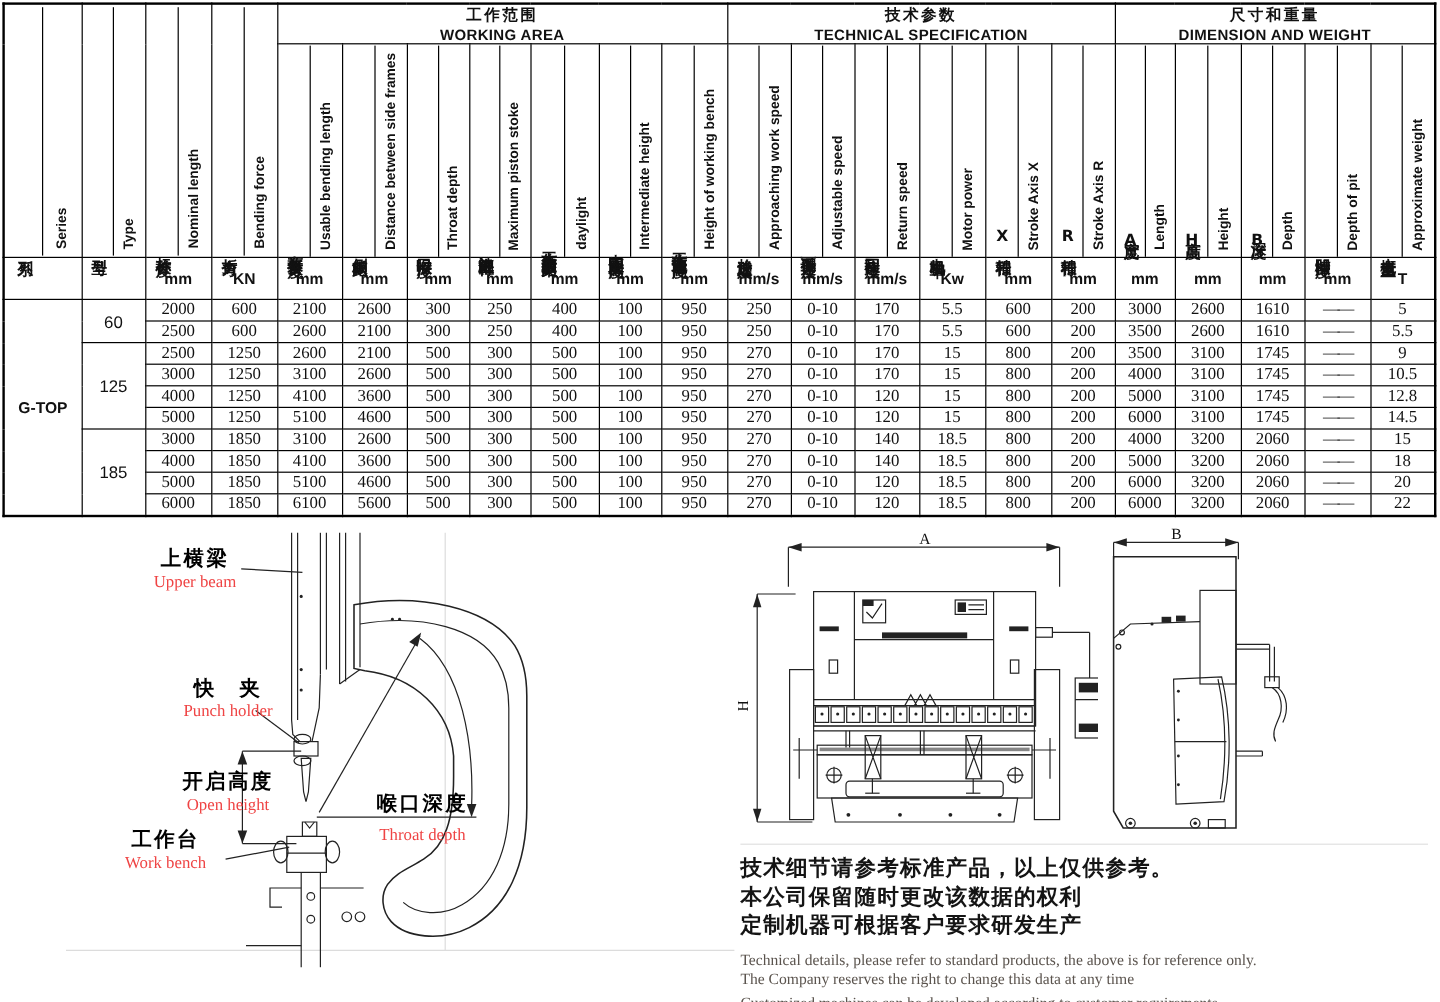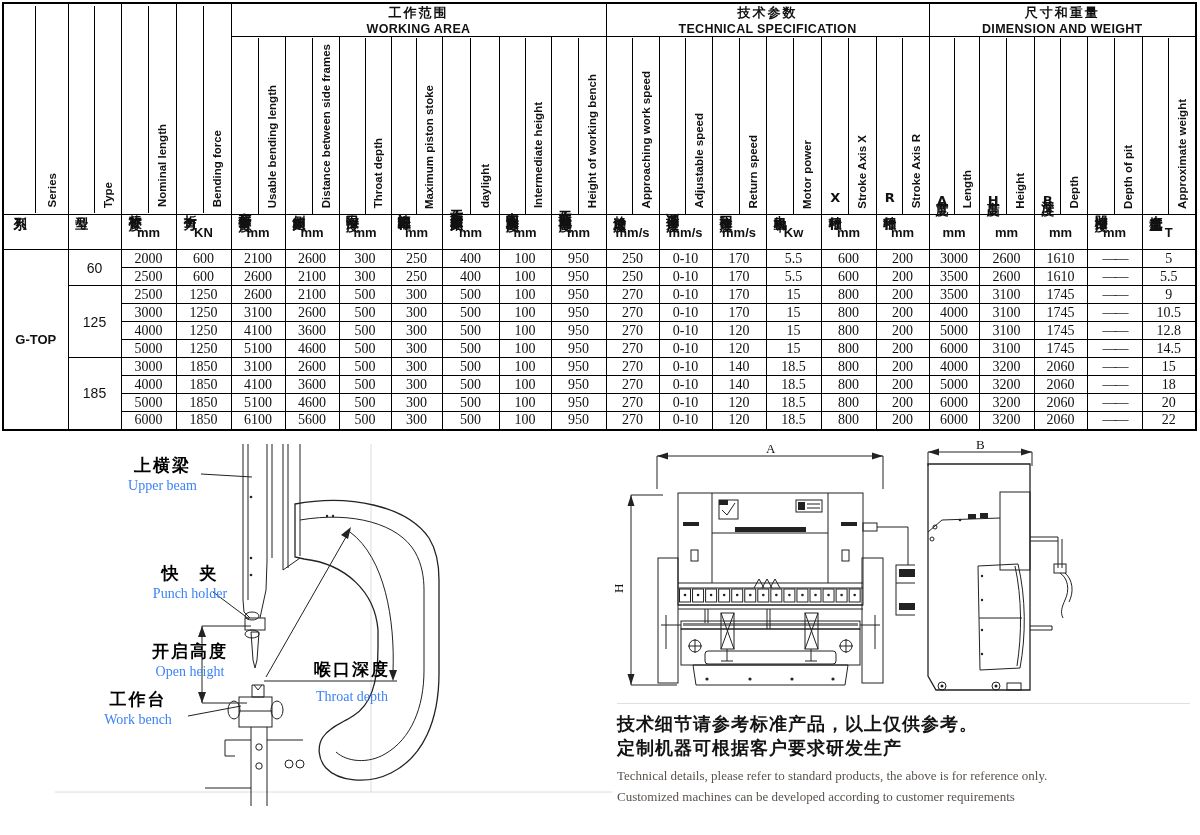--- a/index.html
+++ b/index.html
@@ -33,21 +33,21 @@
   
   svg .ln { stroke:#222; fill:none; stroke-width:1; }
   svg .ln2 { stroke:#222; fill:none; stroke-width:1.3; }
   svg .fl { fill:#222; stroke:none; }
   svg .lt { stroke:#dcdcdc; stroke-width:1; }
   svg .dimtext { font:13px "Liberation Serif",serif; fill:#111; }
   .sv { position:absolute; }
 
   .dlabel { position:absolute; text-align:center; }
   .dlabel .zh-l { font:bold 17px "DejaVu Sans","Liberation Sans",sans-serif; letter-spacing:2px; color:#000; }
-  .dlabel .en-l { font:14px "Liberation Serif","DejaVu Serif",serif; margin-top:1px; color:#3b82f6; }
+  .dlabel .en-l { font:14px "Liberation Serif","DejaVu Serif",serif; margin-top:1px; color:#ef4444; }
   .dlabel.gap .en-l { margin-top:8px; }
 
   
   .hairline { position:absolute; left:617px; top:703px; width:573px; height:1px; background:#e0e0e0; }
   .disclaimer { position:absolute; left:617px; top:712px; width:470px; }
   .disc-zh { font:bold 18px "DejaVu Sans","Liberation Sans",sans-serif; line-height:24px;
              letter-spacing:1px; color:#141414; }
   .disc-en { font:13px "Liberation Serif","DejaVu Serif",serif; color:#5a534d; line-height:15.5px; }
   .disc-en.first { margin-top:8px; }
   .disc-en.third { margin-top:5px; }
@@ -833,18 +833,20 @@
       <circle class="fl" cx="30" cy="246" r="1.5"></circle>
       <circle class="ln" cx="84" cy="246" r="4"></circle>
       <circle class="fl" cx="84" cy="246" r="1.5"></circle>
       <rect class="ln" x="95" y="243" width="14" height="7"></rect>
     </g>
   </svg>
 
   <div class="hairline"></div>
   <div class="disclaimer">
     <div class="disc-zh">技术细节请参考标准产品，以上仅供参考。</div>
+    <div class="disc-zh">本公司保留随时更改该数据的权利</div>
     <div class="disc-zh">定制机器可根据客户要求研发生产</div>
     <div class="disc-en first">Technical details, please refer to standard products, the above is for reference only.</div>
+    <div class="disc-en">The Company reserves the right to change this data at any time</div>
     <div class="disc-en third">Customized machines can be developed according to customer requirements</div>
   </div>
 
 </div>
 
 </body></html>

